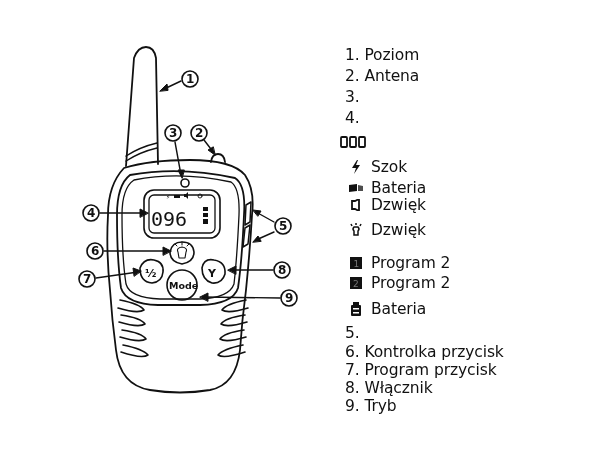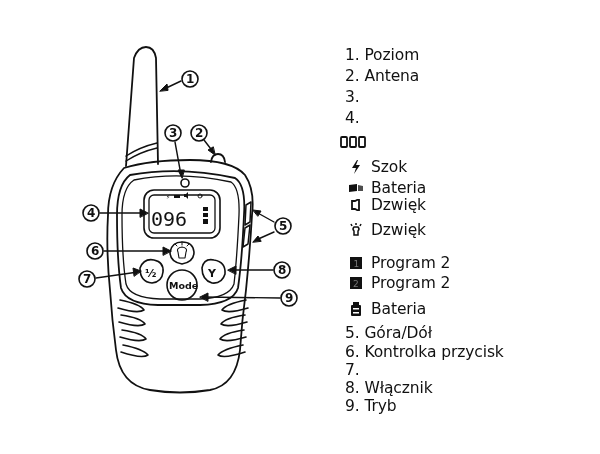--- a/index.html
+++ b/index.html
@@ -242,27 +242,27 @@
             <rect x="1" y="3" width="10" height="11" rx="1"></rect>
         <rect x="3" y="6" width="6" height="1.5" fill="#fff"></rect>
             <rect x="3" y="10" width="6" height="1.5" fill="#fff"></rect>
           </g>
         </svg>
     </span>
     <span>Bateria</span>
   </div>
 
   <div class="legend-row" style="top:278px">
-    <span class="num">5.</span>&nbsp;<span>Góra/Dół</span>
+    <span class="num">5.</span>&nbsp;
   </div>
   <div class="legend-row" style="top:297px">
     <span class="num">6.</span>&nbsp;<span>Kontrolka przycisk</span>
   </div>
   <div class="legend-row" style="top:315px">
-    <span class="num">7.</span>&nbsp;
+    <span class="num">7.</span>&nbsp;<span>Program przycisk</span>
   </div>
   <div class="legend-row" style="top:333px">
     <span class="num">8.</span>&nbsp;<span>Włącznik</span>
   </div>
   <div class="legend-row" style="top:351px">
     <span class="num">9.</span>&nbsp;<span>Tryb</span>
   </div>
 </div>
 
 </body></html>

